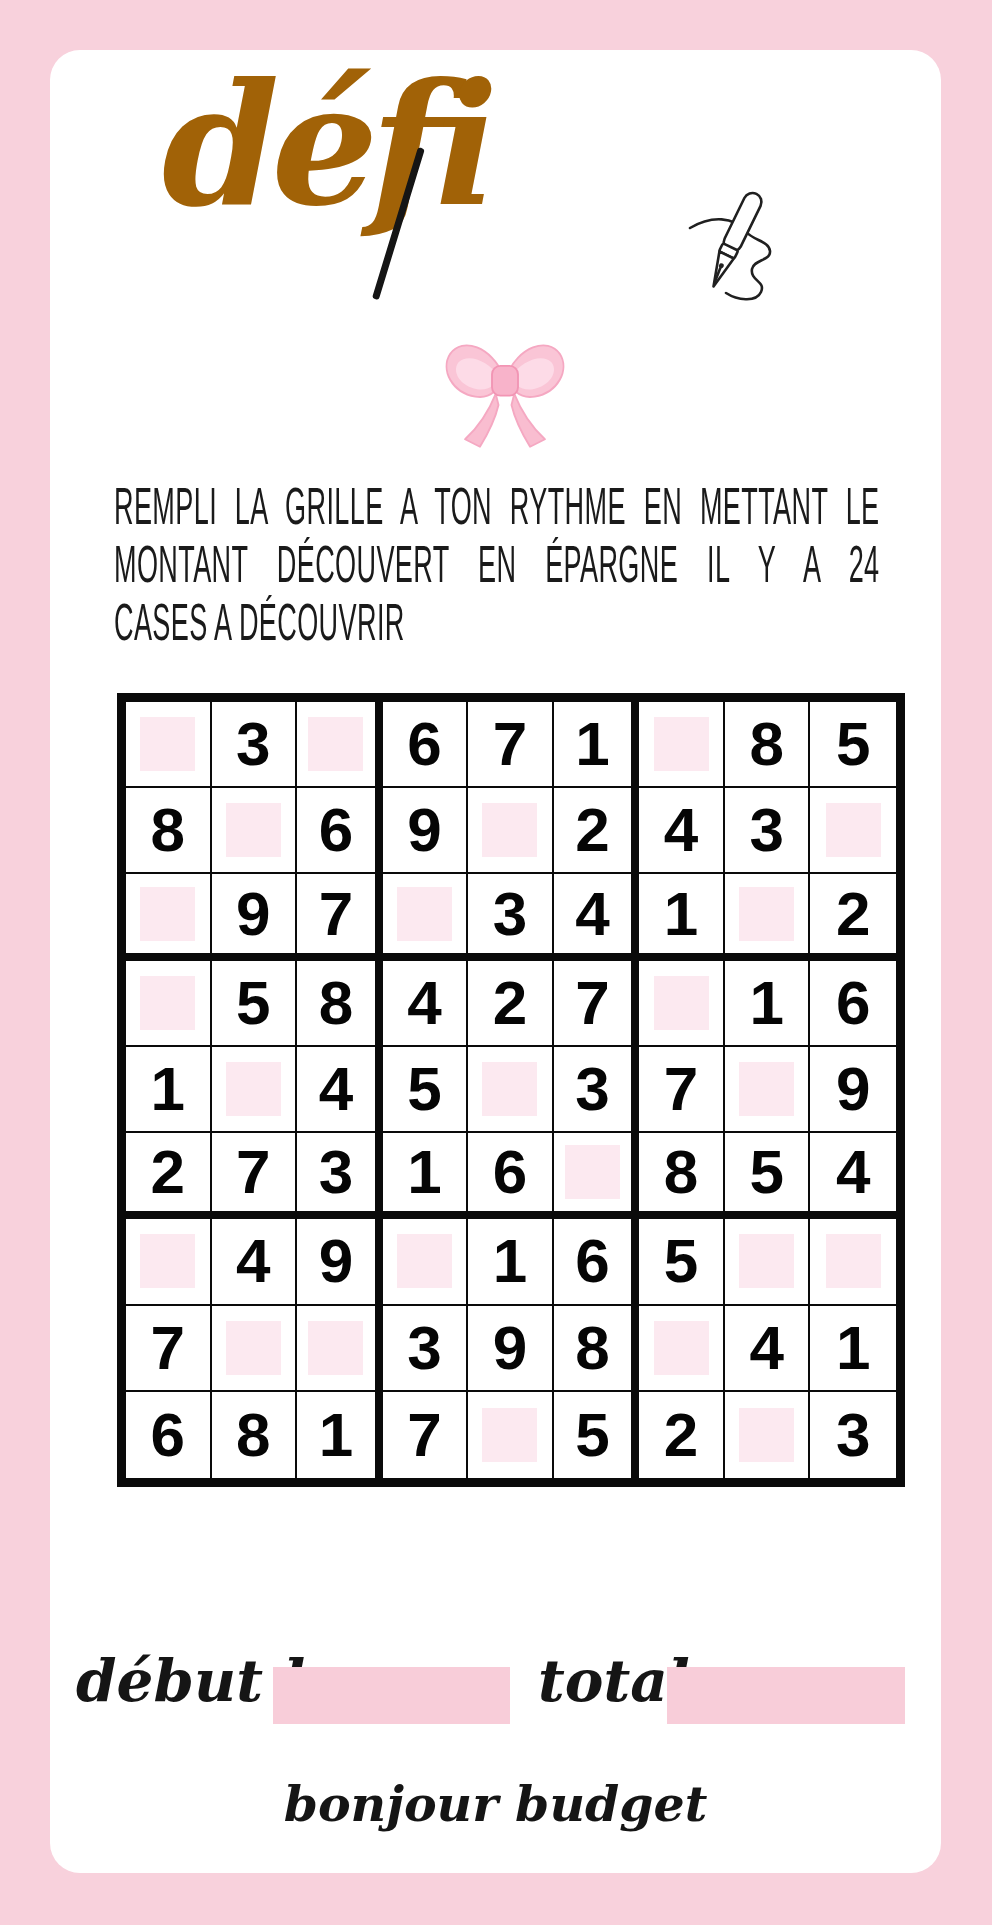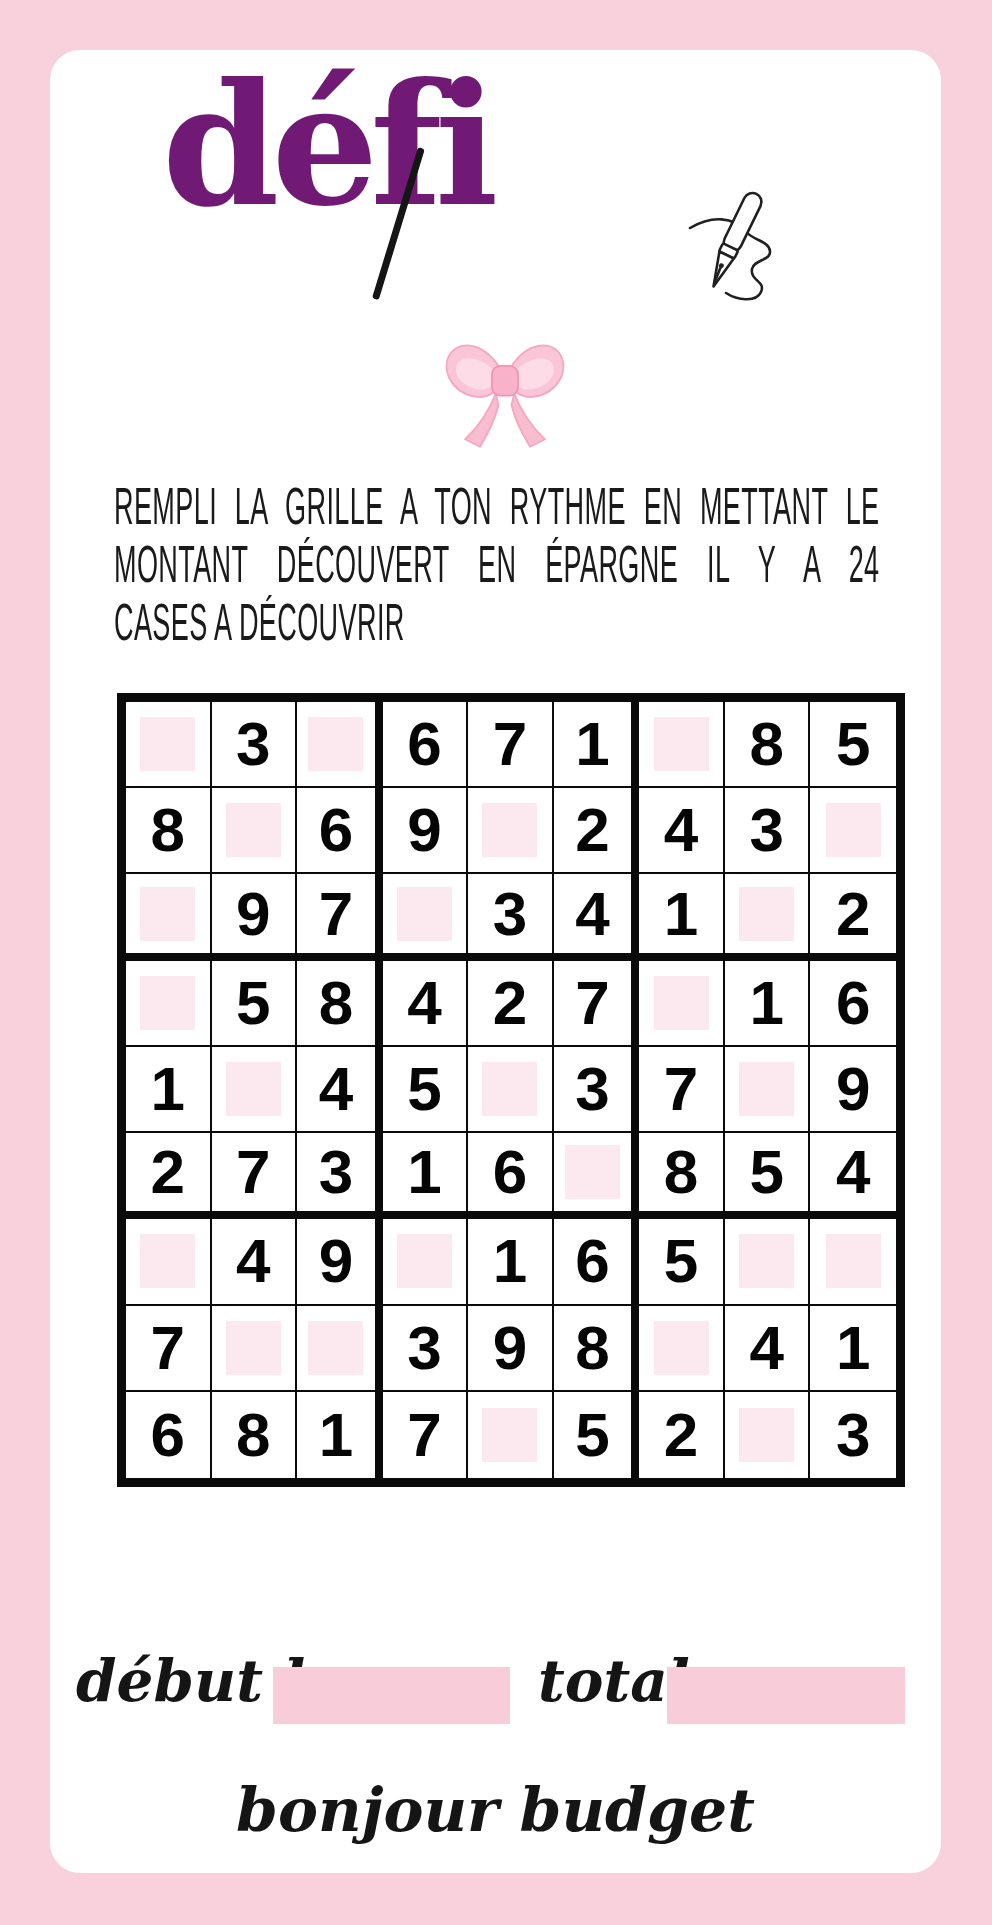--- a/index.html
+++ b/index.html
@@ -12,22 +12,22 @@
   }
   html,body{margin:0;padding:0;}
   body{width:992px;height:1925px;background:var(--page-background);
        font-family:"Liberation Sans",sans-serif;position:relative;}
   .page{position:absolute;left:0;top:0;width:992px;height:1925px;background:var(--page-background);}
   .card{position:absolute;left:50px;top:50px;width:891px;height:1823px;
         background:var(--card-background);border-radius:30px;overflow:hidden;}
 
   
   .defi{position:absolute;left:112px;top:-22px;font-family:"DejaVu Serif",serif;
-        font-weight:bold;font-size:168px;line-height:1.4;
-        letter-spacing:-8px;color:#701a75;}
+        font-style:italic;font-weight:bold;font-size:168px;line-height:1.4;
+        letter-spacing:-8px;color:#a16207;}
   .slash{position:absolute;left:368px;top:98px;width:7px;height:158px;background:#151515;
          transform:rotate(17deg);transform-origin:top center;border-radius:3px;}
   .sudoku-word{position:absolute;left:350px;top:158px;font-family:"DejaVu Serif",serif;
         font-style:italic;font-weight:bold;font-size:66px;line-height:1.2;
         letter-spacing:-2px;color:#151515;}
   .pen{position:absolute;left:636px;top:134px;width:90px;height:124px;}
 
   
   .bow{position:absolute;left:390px;top:278px;width:130px;height:126px;}
 
@@ -57,21 +57,21 @@
   .field-label{position:absolute;font-family:"DejaVu Serif",serif;font-style:italic;
        font-weight:bold;font-size:58px;color:#151515;line-height:1;}
   .field-label.start{left:26px;top:1602px;}
   .field-label.total{left:488px;top:1602px;}
   .field-box{position:absolute;background:var(--field-pink);}
   .start-box{left:223px;top:1617px;width:237px;height:57px;}
   .total-box{left:617px;top:1617px;width:238px;height:57px;}
 
   .brand{position:absolute;left:0;top:1730px;width:100%;text-align:center;
        font-family:"DejaVu Serif",serif;font-style:italic;font-weight:bold;
-       font-size:60px;color:#151515;line-height:1;}
+       font-size:49px;color:#151515;line-height:1;}
 </style>
 </head>
 <body>
 
 <div class="page">
   <div class="card">
 
     <div class="defi">défi</div>
     <div class="slash"></div>
 

